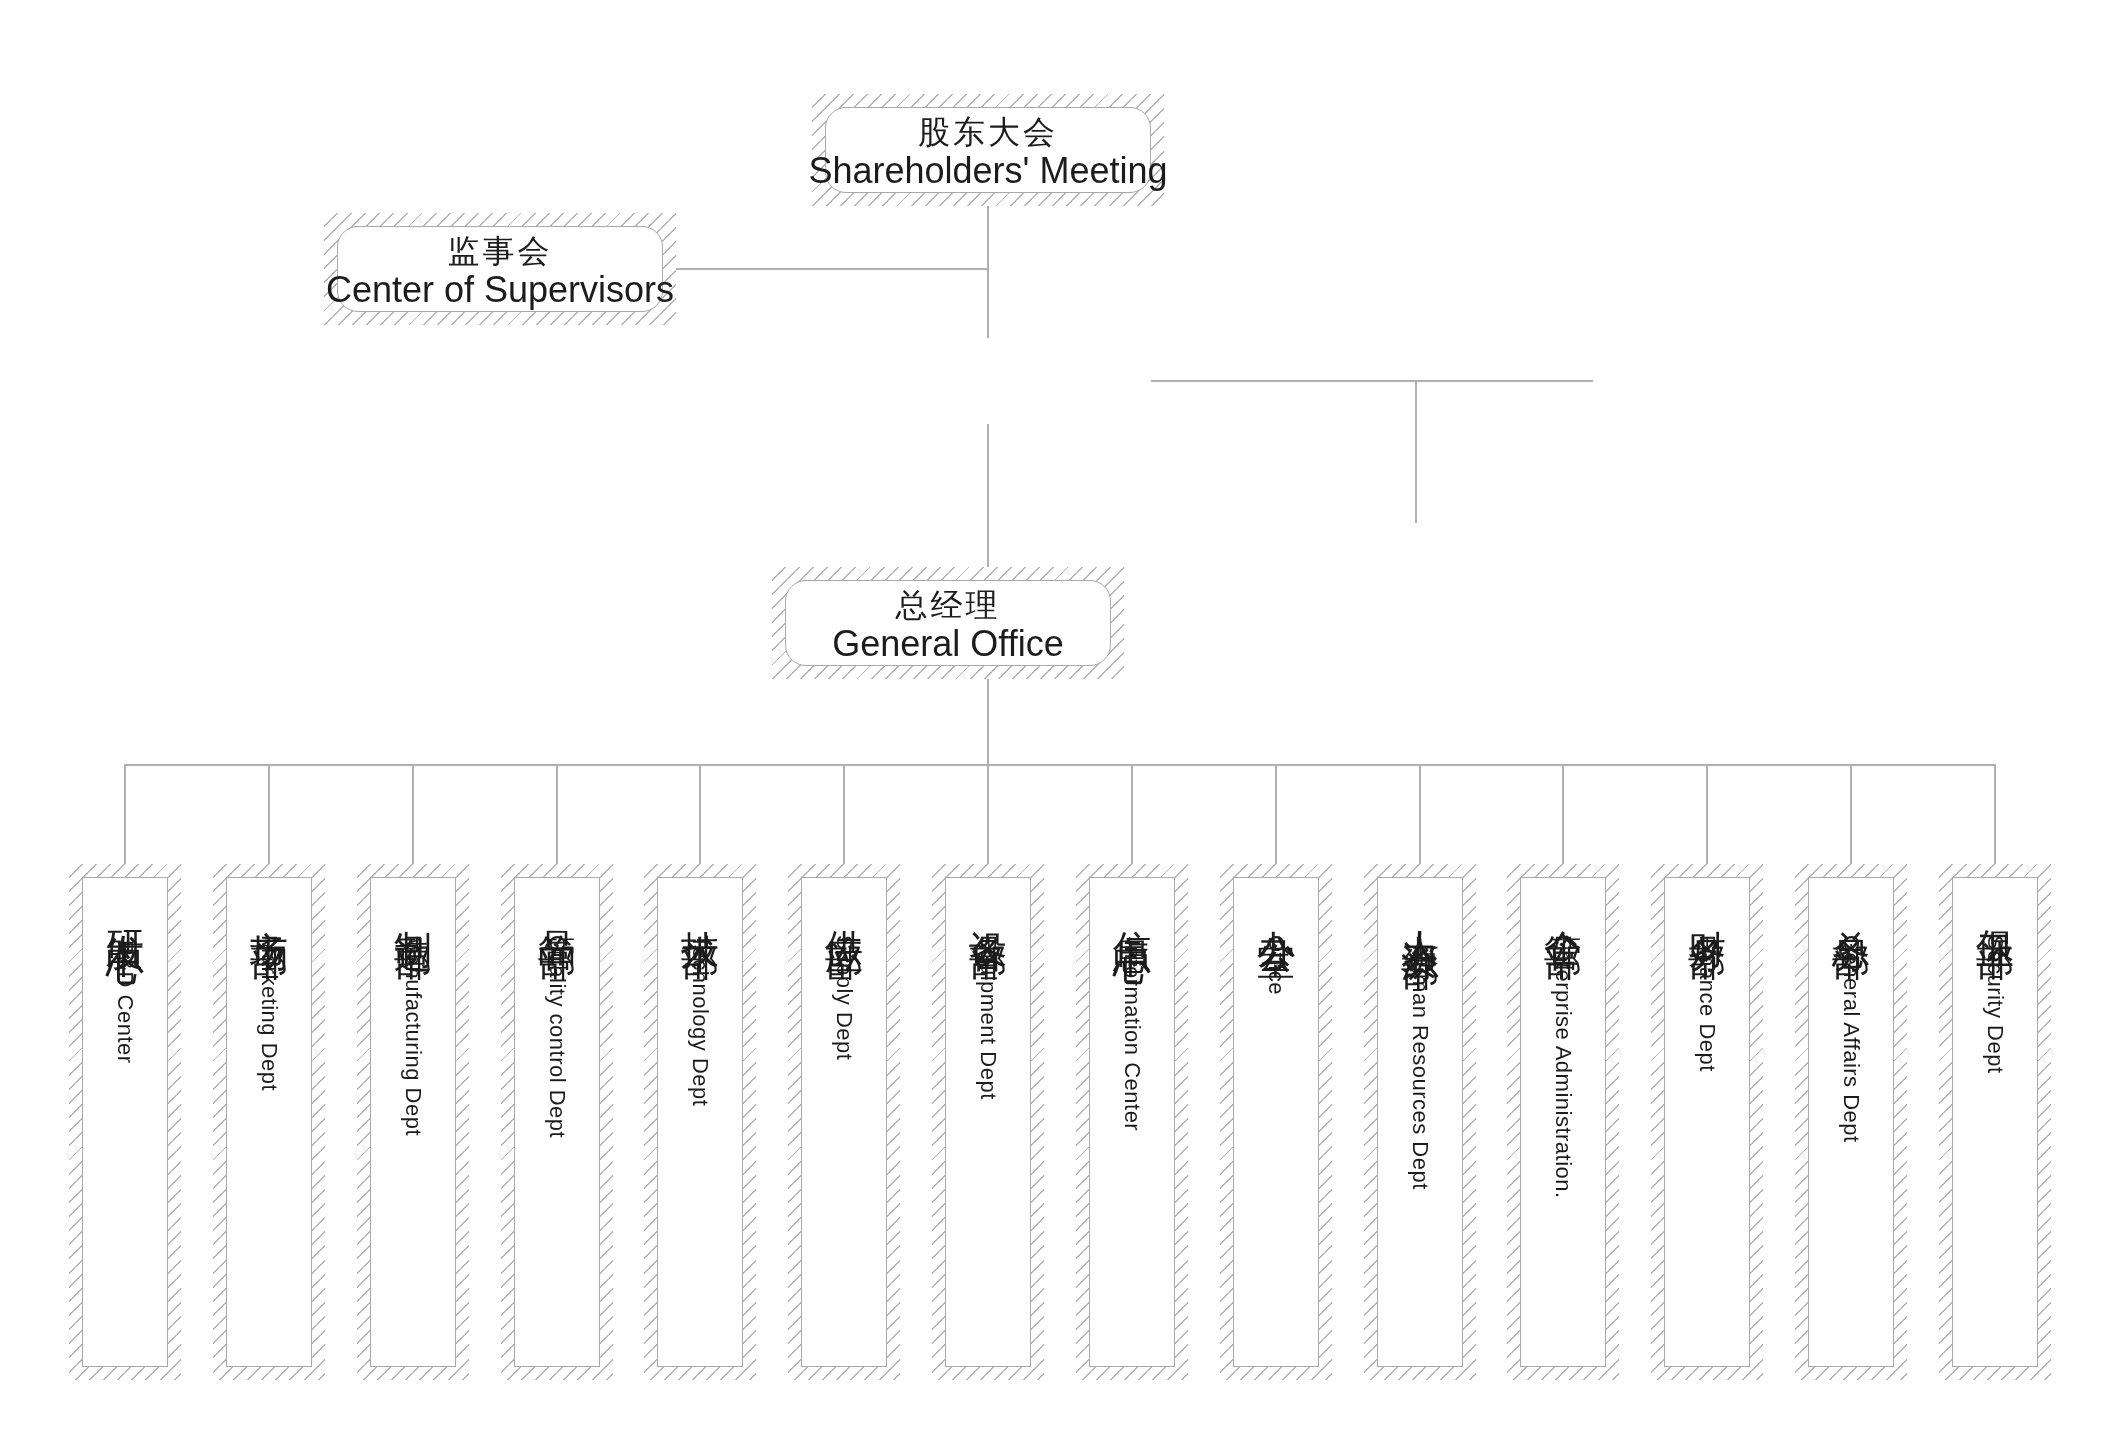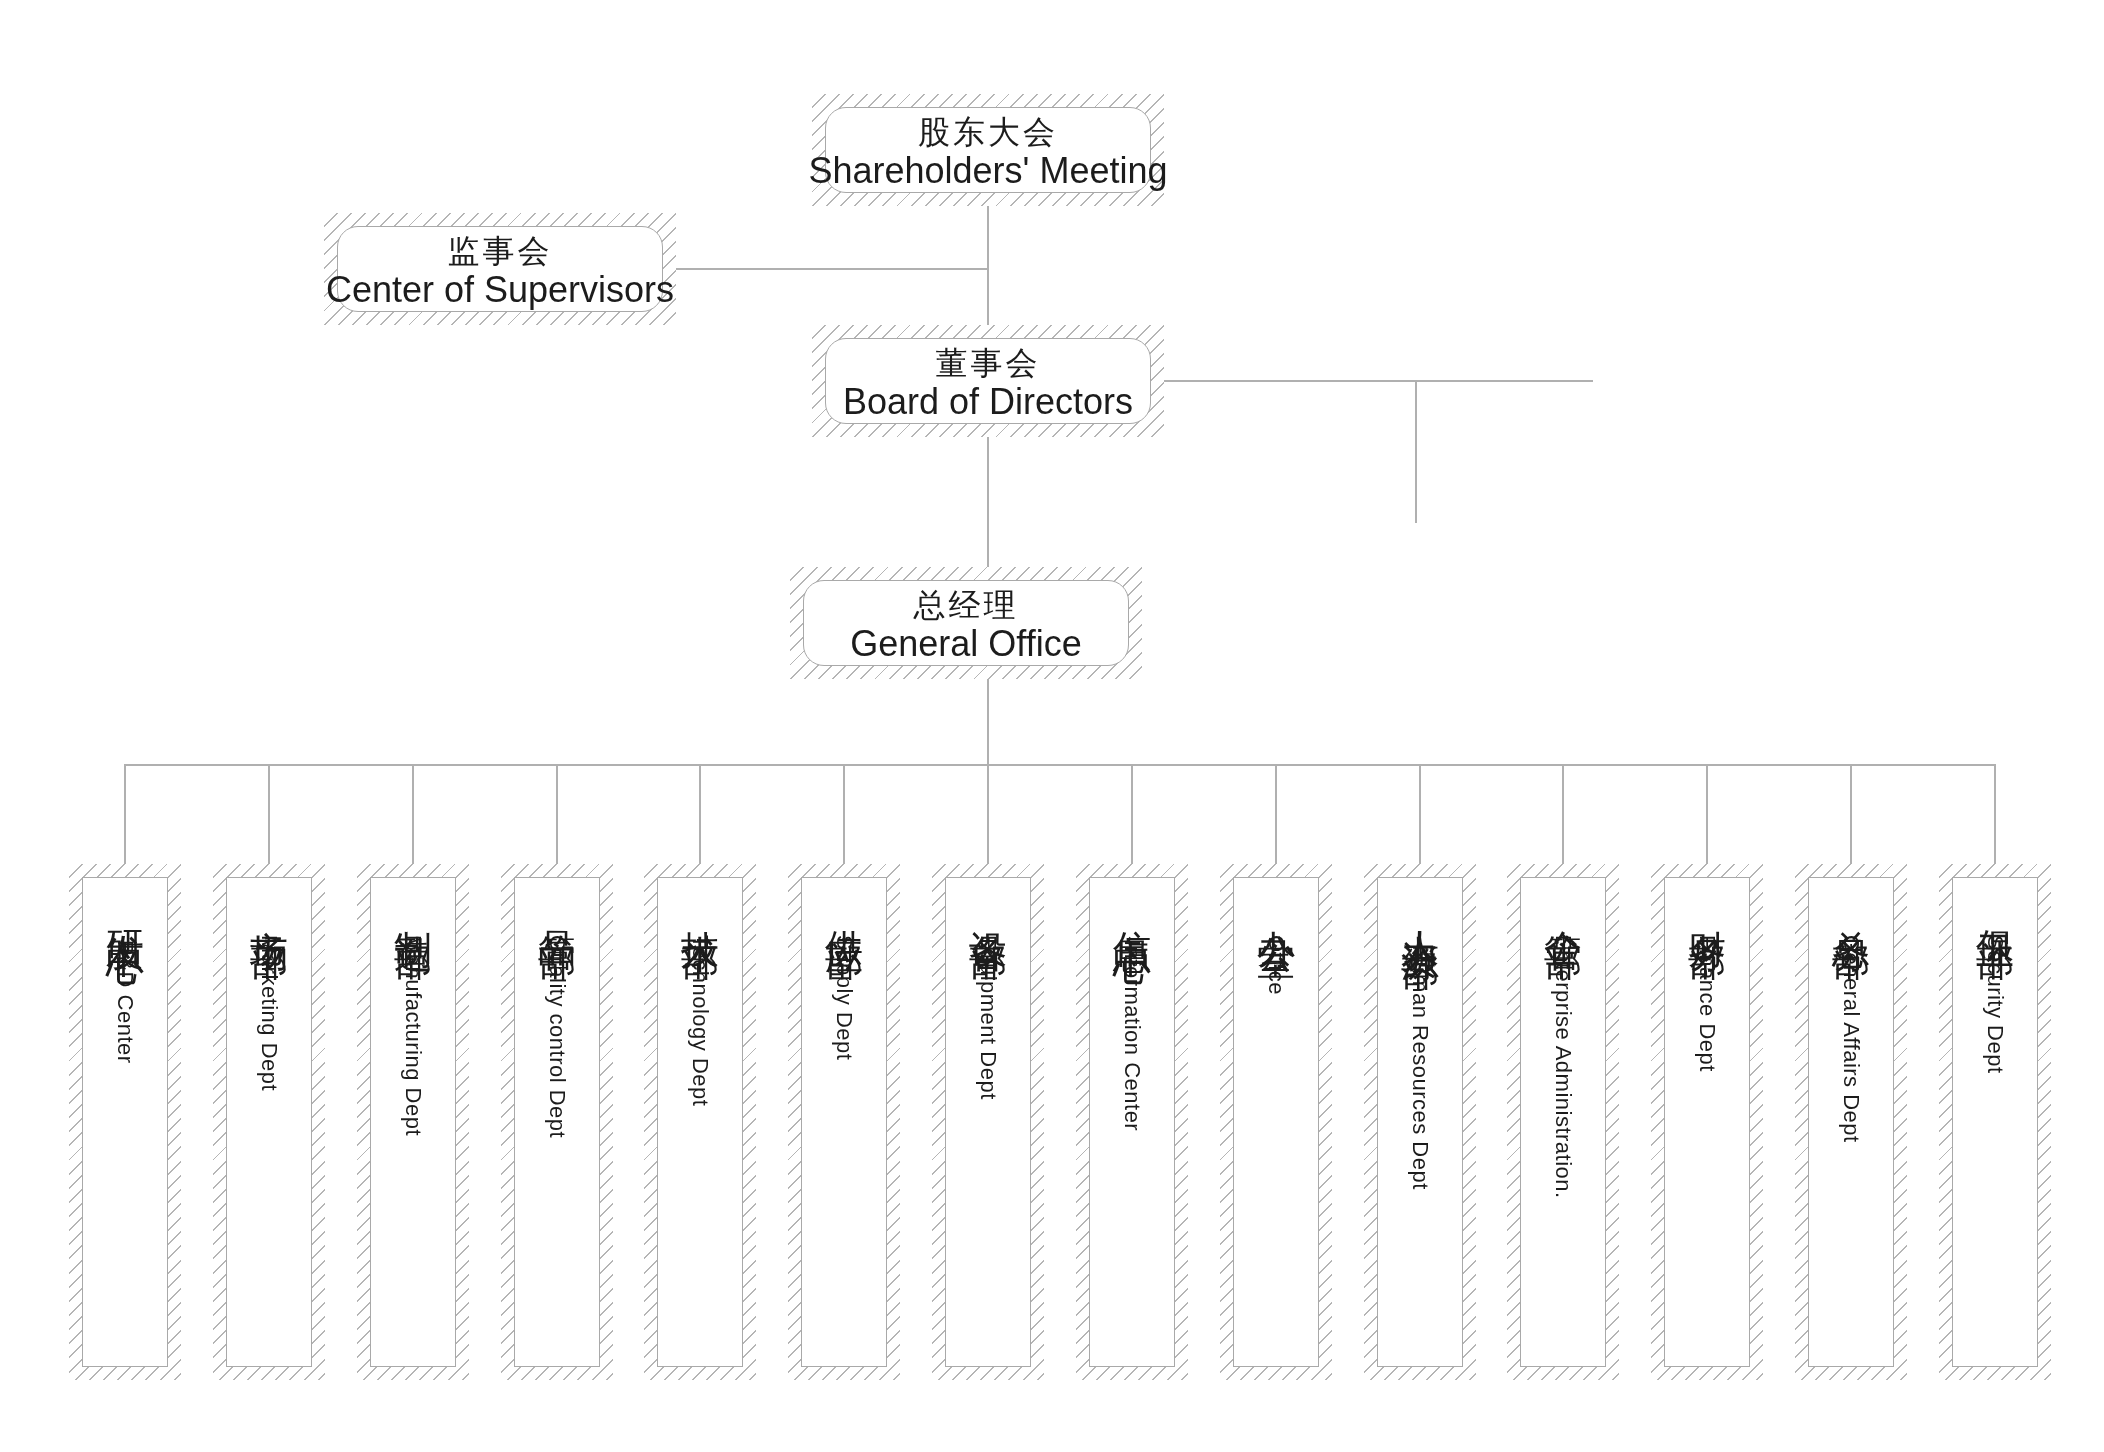--- a/index.html
+++ b/index.html
@@ -108,30 +108,24 @@
     </div>
   </div>
 
   <div class="box-hatch" style="left:324px; top:213px; width:352px; height:112px;">
     <div class="box-inner node-inner">
       <div class="node-zh">监事会</div>
       <div class="node-en">Center of Supervisors</div>
     </div>
   </div>
 
-  <div class="box-hatch" style="left:812px; top:325px; width:352px; height:112px;">
-    <div class="box-inner node-inner">
-      <div class="node-zh">董事会</div>
-      <div class="node-en">Board of Directors</div>
-    </div>
-  </div>
-
-
-
-  <div class="box-hatch" style="left:790px; top:567px; width:352px; height:112px;text-align:right;">
+
+
+
+  <div class="box-hatch" style="left:772px; top:567px; width:352px; height:112px;text-align:right;">
     <div class="box-inner node-inner">
       <div class="node-zh">总经理</div>
       <div class="node-en">General Office</div>
     </div>
   </div>
 
   <div>
       <div class="vline" style="left: 124px; top: 764px; height: 102px;"></div>
       <div class="box-hatch" style="left: 69px; top: 864px; width: 112px; height: 516px;">
         <div class="box-inner dept-inner">

